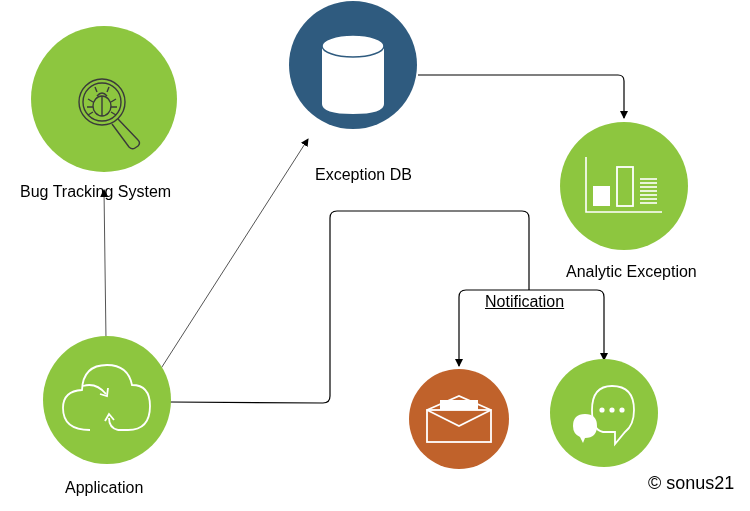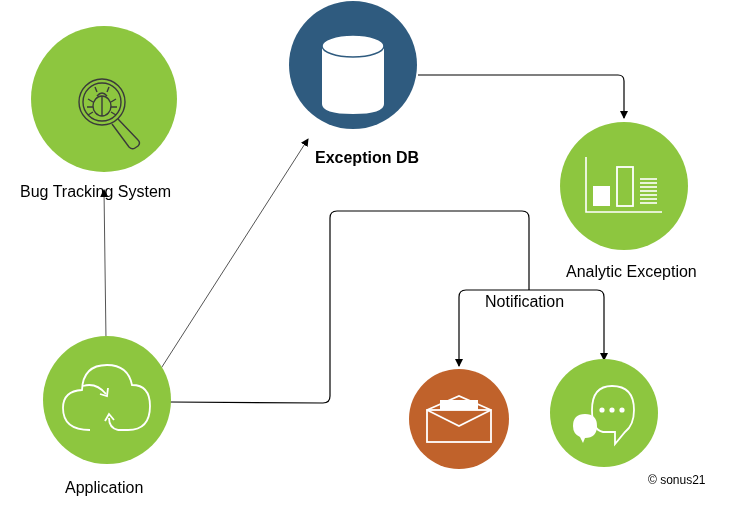--- a/index.html
+++ b/index.html
@@ -95,17 +95,17 @@
       <path d="M603,432 Q592,430 592,410 Q592,386 612,386 Q634,386 634,410 Q634,425 625,432 L615,444 L615,432 Z" fill="none" stroke="#fff" stroke-width="1.8"></path>
       <circle cx="602" cy="410" r="2.6" fill="#fff"></circle>
       <circle cx="612" cy="410" r="2.6" fill="#fff"></circle>
       <circle cx="622" cy="410" r="2.6" fill="#fff"></circle>
       <path d="M585,414 Q597,414 597,426 Q597,438 585,438 L583,443 L580,437 Q573,434 573,426 Q573,414 585,414 Z" fill="#fff"></path>
     </g>
   </g>
 </svg>
 
 <div class="label" style="left:20px; top:183px;text-align:right;">Bug Tracking System</div>
-<div class="label" style="left:315px; top:149px;font-weight:bold;">Exception DB</div>
+<div class="label" style="left:315px; top:166px;">Exception DB</div>
 <div class="label" style="left:566px; top:263px;">Analytic Exception</div>
 <div class="label" style="left:65px; top:479px;">Application</div>
-<div class="label" style="left:485px; top:293px;">Notification</div>
-<div class="label" style="left:648px; top:473px; font-size:12px;">© sonus21</div>
+<div class="label" style="left:485px; top:293px;text-decoration:underline;">Notification</div>
+<div class="label" style="left:648px; top:473px; font-size:18px;">© sonus21</div>
 
 </body></html>

